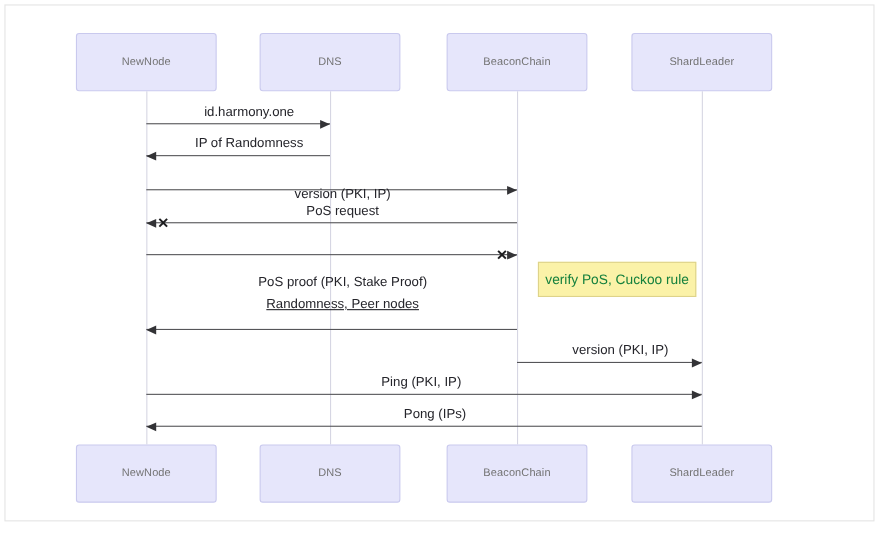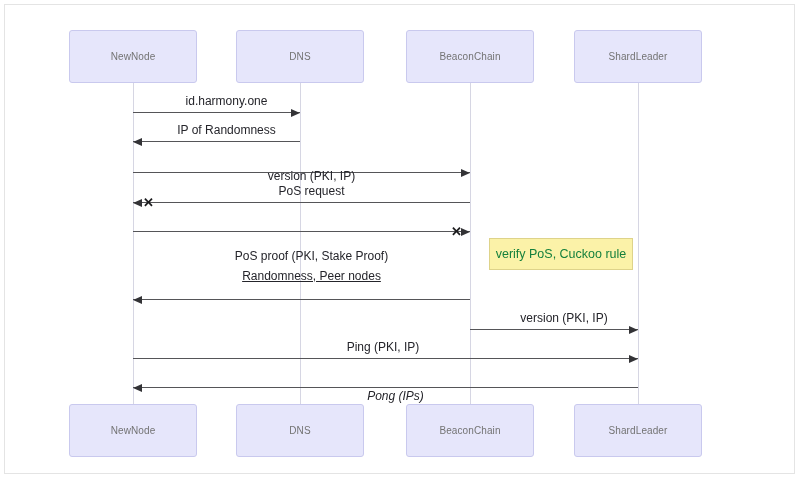--- a/index.html
+++ b/index.html
@@ -146,18 +146,18 @@
       <div class="arrow-head arrow-left" style="left: 128px; top: 290.5px;"></div>
       <div class="msg-label" style="left: 296.5px; top: 264px; text-decoration: underline;">Randomness, Peer nodes</div>
       <div class="msg" style="left: 465px; top: 324px; width: 168px;"></div>
       <div class="arrow-head arrow-right" style="left: 624px; top: 320.5px;"></div>
       <div class="msg-label" style="left: 549px; top: 306px;">version (PKI, IP)</div>
       <div class="msg" style="left: 128px; top: 353px; width: 505px;"></div>
       <div class="arrow-head arrow-right" style="left: 624px; top: 349.5px;"></div>
       <div class="msg-label" style="left: 368px; top: 335px;">Ping (PKI, IP)</div>
       <div class="msg" style="left: 128px; top: 382px; width: 505px;"></div>
       <div class="arrow-head arrow-left" style="left: 128px; top: 378.5px;"></div>
-      <div class="msg-label" style="left: 380.5px; top: 384px; font-style: italic;">Pong (IPs)</div>
+      <div class="msg-label" style="left: 380.5px; top: 364px;">Pong (IPs)</div>
       <div class="note" style="left: 484px; top: 233px; width: 144px; height: 32px;">
         <span class="note-text">verify PoS, Cuckoo rule</span>
       </div>
     </div>
 </div>
 
 </body></html>

